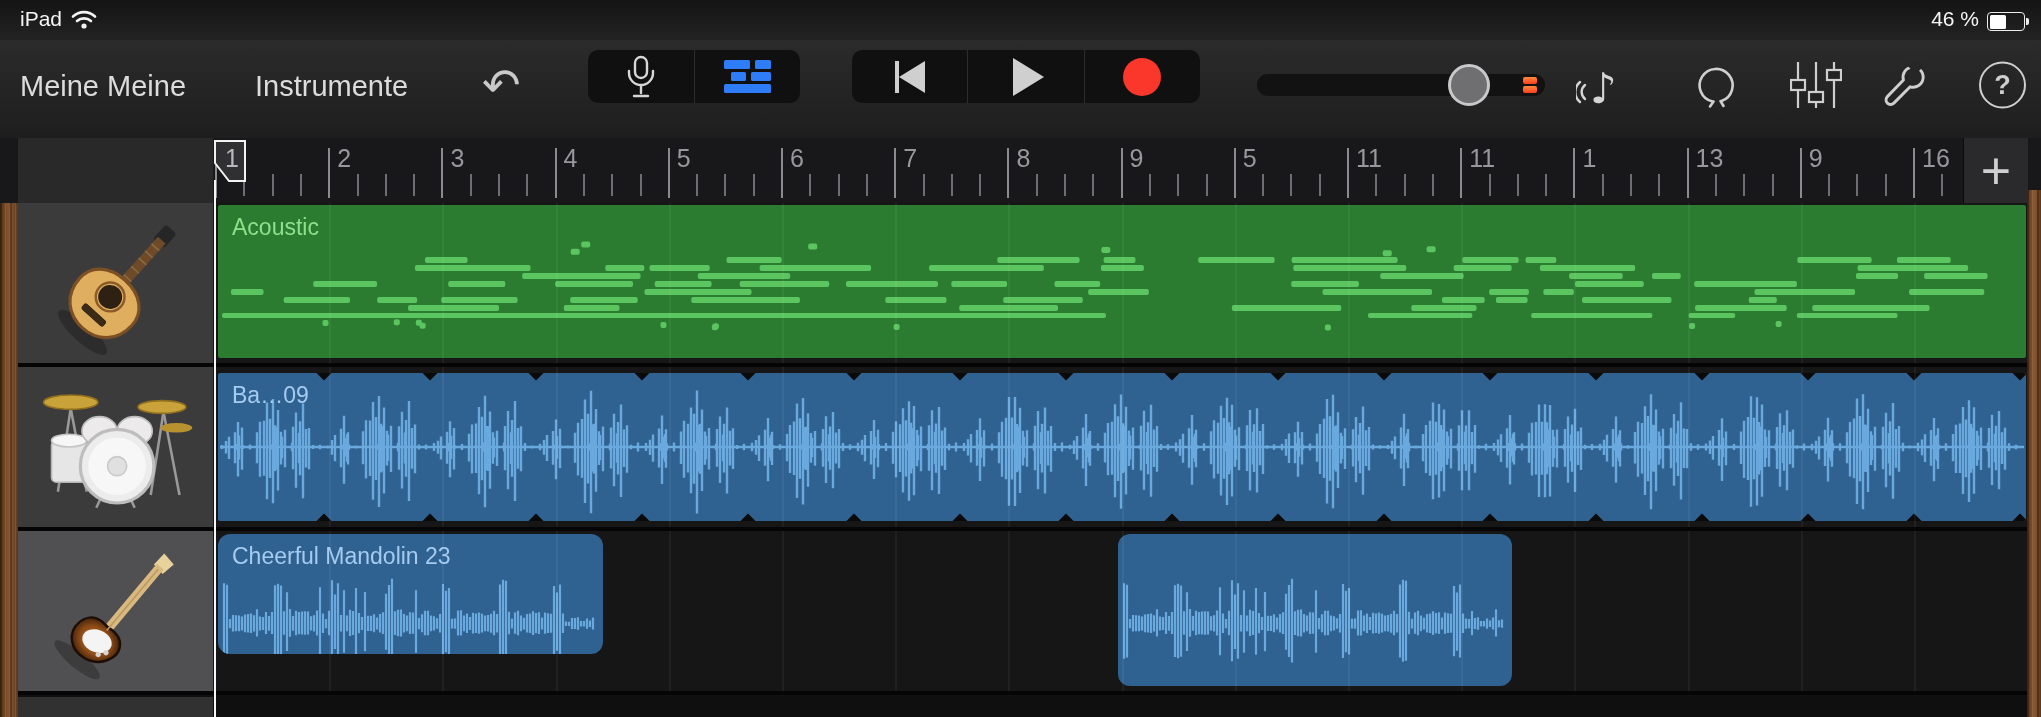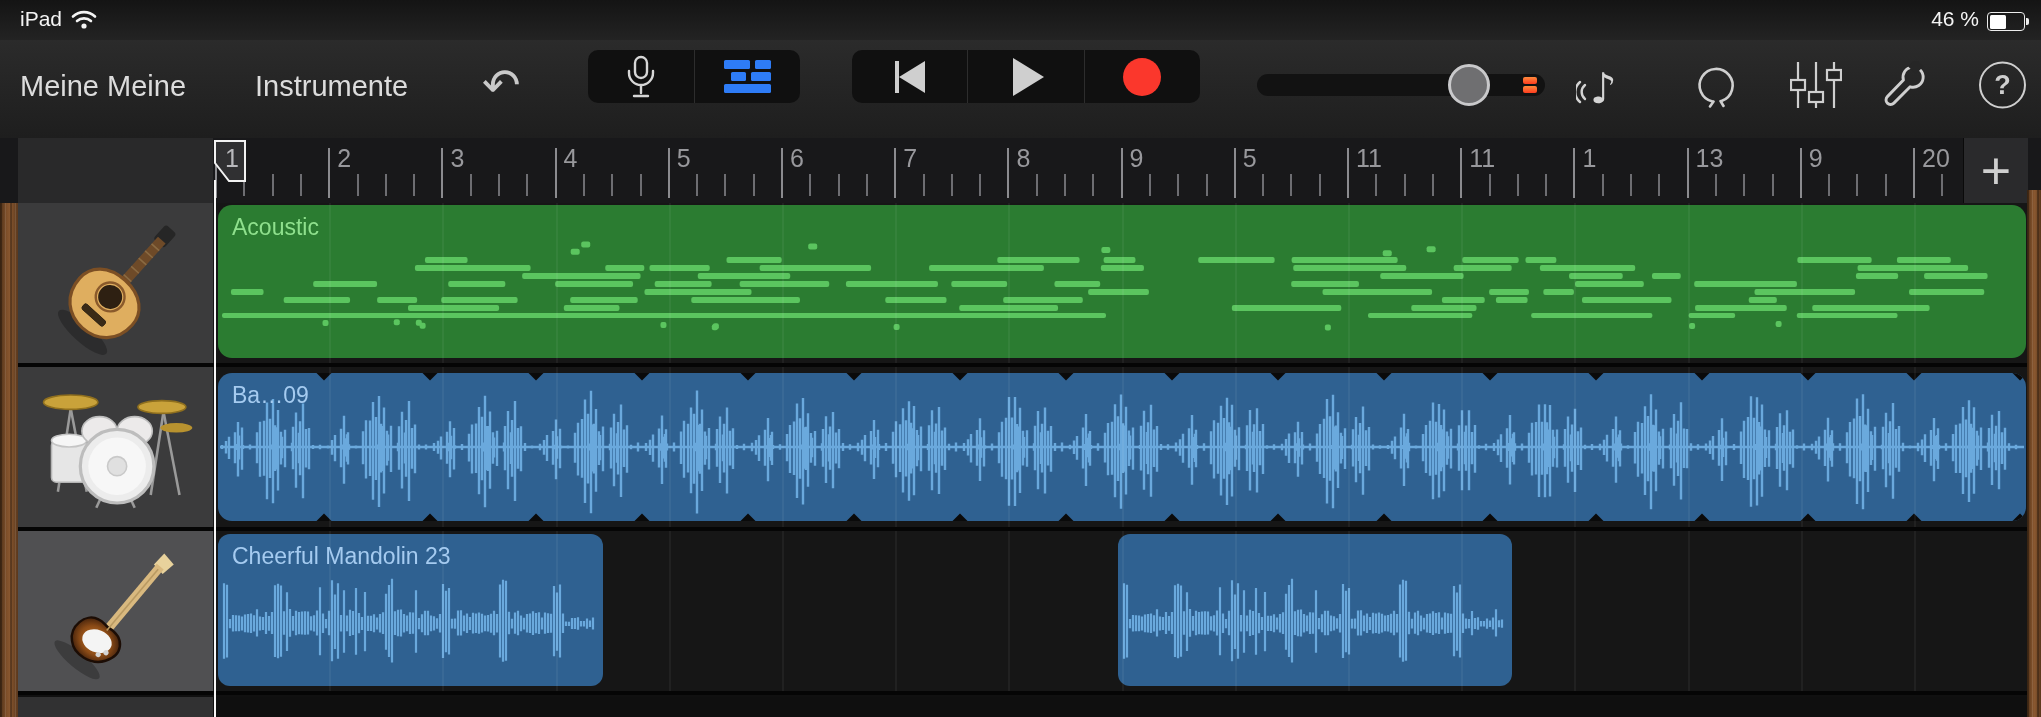--- a/index.html
+++ b/index.html
@@ -68,21 +68,21 @@
      linear-gradient(90deg,#4e3119,#7c4e29 35%,#8a5830 55%,#5a381d);}
   #wood-left{left:0;top:0;width:18px;height:514px;}
   #wood-right{left:2027px;top:-13px;width:14px;height:527px;}
 
   .thead{left:18px;width:195px;background:#3b3b3c;}
   .thead.sel{background:#505052;}
   .lane{left:213px;width:1814px;background:#161616;overflow:hidden;}
   .rowsep{left:18px;width:2009px;height:4px;background:#050505;}
   .gridline{position:absolute;top:0;bottom:0;width:2px;background:rgba(255,255,255,.05);}
 
-  .region{position:absolute;border-radius:14px;overflow:hidden;}
+  .region{position:absolute;border-radius:2px;overflow:hidden;}
   .region .rlabel{position:absolute;left:14px;top:9px;font-size:23px;z-index:3;}
   .region.green{background:#2b7c31;}
   .region.green .rlabel{color:#8fe08d;}
   .region.blue{background:#2f6191;}
   .region.blue .rlabel{color:#a5cbf0;}
   .notch{position:absolute;width:12px;height:12px;background:#0a0a0a;transform:rotate(45deg);}
 
   #playhead-line{left:214px;top:180px;width:2px;height:537px;background:#f7f7f7;z-index:9;}
   #playhead-flag{left:214px;top:140px;z-index:10;}
 
@@ -267,21 +267,21 @@
       <div class="bar-num" style="left: 1695.6px;">13</div>
       <div class="sub-tick" style="left: 1714.9px;"></div>
       <div class="sub-tick" style="left: 1743.2px;"></div>
       <div class="sub-tick" style="left: 1771.5px;"></div>
       <div class="bar-tick" style="left: 1799.8px;"></div>
       <div class="bar-num" style="left: 1808.8px;">9</div>
       <div class="sub-tick" style="left: 1828.1px;"></div>
       <div class="sub-tick" style="left: 1856.4px;"></div>
       <div class="sub-tick" style="left: 1884.7px;"></div>
       <div class="bar-tick" style="left: 1913px;"></div>
-      <div class="bar-num" style="left: 1922px;">20</div>
+      <div class="bar-num" style="left: 1922px;">16</div>
       <div class="sub-tick" style="left: 1941.3px;"></div>
       <div class="sub-tick" style="left: 1969.6px;"></div>
       <div class="sub-tick" style="left: 1997.9px;"></div>
       <div class="sub-tick" style="left: 1941.3px;"></div>
     </div>
   <div class="abs" id="add-btn">
     <span>+</span>
   </div>
 </div>
 
@@ -520,21 +520,21 @@
       <div class="gridline" style="left: 1135px;"></div>
       <div class="gridline" style="left: 1248.2px;"></div>
       <div class="gridline" style="left: 1361.4px;"></div>
       <div class="gridline" style="left: 1474.6px;"></div>
       <div class="gridline" style="left: 1587.8px;"></div>
       <div class="gridline" style="left: 1701px;"></div>
     </div>
   <div class="abs rowsep" style="top:324px;"></div>
 
   <div class="abs lane" id="lane3" style="top:328px;height:160px;">
-    <div class="region blue" id="region-mand1" style="left:5px;top:3px;width:385px;height:152px;border-radius:12px;">
+    <div class="region blue" id="region-mand1" style="left:5px;top:3px;width:385px;height:120px;border-radius:12px;">
       <span class="rlabel">Cheerful Mandolin 23</span>
     <svg width="385" height="152" style="position: absolute; left: 0px; top: 0px;">
           <path d="M6 49.127823158632964 V124.74135031516198 M9 50.65196251356974 V123.44583186346571 M12 84.8864915361628 V94.34648219426163 M15 81.03421496693045 V97.62091727810912 M18 81.3380804960616 V97.36263157834765 M21 81.61142311990261 V97.13029034808278 M24 82.4695034045726 V96.40092210611328 M27 80.41833518305793 V98.14441509440076 M30 80.08228850318119 V98.43005477229599 M33 79.43185663316399 V98.98292186181061 M36 81.19128507794812 V97.4874076837441 M39 75.28631343040615 V102.50663358415477 M42 82.39095065742731 V96.46769194118679 M45 82.90401548845693 V96.0315868348116 M48 78.11809593811631 V100.09961845260113 M51 82.02387221623212 V96.7797086162027 M54 78.09267876669765 V100.121223048307 M57 51.27810313506052 V122.91361233519856 M60 49.66508190846071 V124.2846803778084 M63 51.53155917907134 V122.69817469778937 M66 77.31655541108921 V100.78092790057417 M69 58.368045893032104 V116.88716099092271 M72 75.0992489582859 V102.66563838545699 M75 82.03482327051461 V96.77040022006258 M78 76.79086270509288 V101.22776670067105 M81 78.00433103227988 V100.1963186225621 M84 77.56209598388523 V100.57221841369756 M87 77.32206415385008 V100.77624546922743 M90 77.58983387844637 V100.54864120332059 M93 82.24696943536401 V96.5900759799406 M96 81.25647927634418 V97.43199261510745 M99 76.51449857279658 V101.4626762131229 M102 53.29125946480781 V121.20242945491336 M105 79.424661048688 V98.9890381086152 M108 84.893566200044 V94.3404687299626 M111 76.6777643468231 V101.32390030520037 M114 46.146913344506174 V127.27512365716976 M117 60.56384334852919 V115.02073315375019 M120 49.14804148953408 V124.72416473389603 M123 81.04312744224444 V97.61334167409223 M126 56.25128623843193 V118.68640669733286 M129 81.38252957956865 V97.32484985736664 M132 75.82491020672023 V102.0488263242878 M135 77.01459293020889 V101.03759600932244 M138 53.956634365487844 V120.63686078933533 M141 78.98294118931517 V99.3644999890821 M144 83.01009639399126 V95.94141806510743 M147 57.90595232974738 V117.27994051971473 M150 81.82795953936875 V96.94623439153656 M153 81.6699395282194 V97.08055140101351 M156 80.18878882052377 V98.3395295025548 M159 83.47387403948233 V95.54720706644002 M162 79.99939613742754 V98.50051328318659 M165 78.26317974831909 V99.97629721392877 M168 59.67051163688302 V115.78006510864944 M171 51.053532626479864 V123.10449726749212 M174 44.81880909251049 V128.40401227136607 M177 77.1541774761863 V100.91894914524164 M180 75.63198527088389 V102.2128125197487 M183 75.43680291390046 V102.3787175231846 M186 79.94182555703446 V98.5494482765207 M189 81.44412218593061 V97.27249614195898 M192 78.21662181522697 V100.01587145705707 M195 78.52861071703956 V99.75068089051638 M198 56.26742005441338 V118.67269295374862 M201 83.90892710769549 V95.17741195845883 M204 80.35244959173724 V98.20041784702335 M207 76.83914859546348 V101.18672369385604 M210 76.69008161872625 V101.31343062408268 M213 81.4951428771019 V97.22912855446339 M216 82.3457999737002 V96.50607002235483 M219 84.2692502727732 V94.87113726814277 M222 79.94866627501324 V98.54363366623875 M225 49.944032416678965 V124.04757244582288 M228 56.69244281668216 V118.31142360582017 M231 54.00453235534951 V120.59614749795291 M234 84.74168381653726 V94.46956875594333 M237 84.39265324734151 V94.76624473975971 M240 76.44051796291023 V101.5255597315263 M243 76.35043665766716 V101.60212884098291 M246 81.6145324986428 V97.12764737615362 M249 79.49673393042758 V98.92777615913656 M252 82.93179377214983 V96.00797529367264 M255 78.74169851653278 V99.56955626094714 M258 79.41381892887875 V98.99825391045306 M261 78.44978977926075 V99.81767868762836 M264 79.859940034803 V98.61905097041745 M267 81.48166956147179 V97.24058087274898 M270 81.04146862402558 V97.61475166957825 M273 79.77032016031444 V98.69522786373273 M276 76.68897799681872 V101.31436870270409 M279 79.90252138581127 V98.58285682206042 M282 50.45194684714079 V123.61584517993032 M285 45.632531045004725 V127.71234861174598 M288 46.84282871102914 V126.68359559562523 M291 77.8311409894377 V100.34353015897796 M294 84.84733593417332 V94.37976445595268 M297 78.4537547104992 V99.81430849607568 M300 76.64931473555043 V101.34808247478213 M303 81.57622089842334 V97.16021223634016 M306 83.66213387576863 V95.38718620559666 M309 79.95375673752278 V98.53930677310564 M312 79.48767983587459 V98.9354721395066 M315 77.14632384479046 V100.92562473192811 M318 78.98152246372774 V99.36570590583142 M321 78.20919741876423 V100.0221821940504 M324 83.41336222365499 V95.59864210989326 M327 78.46373180858791 V99.80582796270028 M330 79.29309096885845 V99.10087267647032 M333 79.71449892502278 V98.74267591373064 M336 51.93086002022028 V122.35876898281276 M339 58.47311311215162 V116.79785385467112 M342 50.452047135680914 V123.61575993467122 M345 79.515819135122 V98.9115537351463 M348 87.54189388174564 V92.0893902005162 M351 87.6964020752348 V91.95805823605042 M354 84.10834415070713 V95.00790747189895 M357 84.10493218386546 V95.01080764371436 M360 83.28857775544748 V95.70470890786964 M363 87.04481347720139 V92.51190854437883 M366 87.09354547667317 V92.4704863448278 M369 84.51554305432364 V94.6617884038249 M372 86.6023298719665 V92.88801960882847 M375 83.61230437096674 V95.42954128467827 " stroke="#6aa9dd" stroke-width="2.2" fill="none"></path>
         </svg>
       </div>
     <div class="region blue" id="region-mand2" style="left:905px;top:3px;width:394px;height:152px;border-radius:12px;">
     <svg width="394" height="152" style="position: absolute; left: 0px; top: 0px;">
           <path d="M6 49.127823158632964 V124.74135031516198 M9 50.65196251356974 V123.44583186346571 M12 84.8864915361628 V94.34648219426163 M15 81.03421496693045 V97.62091727810912 M18 81.3380804960616 V97.36263157834765 M21 81.61142311990261 V97.13029034808278 M24 82.4695034045726 V96.40092210611328 M27 80.41833518305793 V98.14441509440076 M30 80.08228850318119 V98.43005477229599 M33 79.43185663316399 V98.98292186181061 M36 81.19128507794812 V97.4874076837441 M39 75.28631343040615 V102.50663358415477 M42 82.39095065742731 V96.46769194118679 M45 82.90401548845693 V96.0315868348116 M48 78.11809593811631 V100.09961845260113 M51 82.02387221623212 V96.7797086162027 M54 78.09267876669765 V100.121223048307 M57 51.27810313506052 V122.91361233519856 M60 49.66508190846071 V124.2846803778084 M63 51.53155917907134 V122.69817469778937 M66 77.31655541108921 V100.78092790057417 M69 58.368045893032104 V116.88716099092271 M72 75.0992489582859 V102.66563838545699 M75 82.03482327051461 V96.77040022006258 M78 76.79086270509288 V101.22776670067105 M81 78.00433103227988 V100.1963186225621 M84 77.56209598388523 V100.57221841369756 M87 77.32206415385008 V100.77624546922743 M90 77.58983387844637 V100.54864120332059 M93 82.24696943536401 V96.5900759799406 M96 81.25647927634418 V97.43199261510745 M99 76.51449857279658 V101.4626762131229 M102 53.29125946480781 V121.20242945491336 M105 79.424661048688 V98.9890381086152 M108 84.893566200044 V94.3404687299626 M111 76.6777643468231 V101.32390030520037 M114 46.146913344506174 V127.27512365716976 M117 60.56384334852919 V115.02073315375019 M120 49.14804148953408 V124.72416473389603 M123 81.04312744224444 V97.61334167409223 M126 56.25128623843193 V118.68640669733286 M129 81.38252957956865 V97.32484985736664 M132 75.82491020672023 V102.0488263242878 M135 77.01459293020889 V101.03759600932244 M138 53.956634365487844 V120.63686078933533 M141 78.98294118931517 V99.3644999890821 M144 83.01009639399126 V95.94141806510743 M147 57.90595232974738 V117.27994051971473 M150 81.82795953936875 V96.94623439153656 M153 81.6699395282194 V97.08055140101351 M156 80.18878882052377 V98.3395295025548 M159 83.47387403948233 V95.54720706644002 M162 79.99939613742754 V98.50051328318659 M165 78.26317974831909 V99.97629721392877 M168 59.67051163688302 V115.78006510864944 M171 51.053532626479864 V123.10449726749212 M174 44.81880909251049 V128.40401227136607 M177 77.1541774761863 V100.91894914524164 M180 75.63198527088389 V102.2128125197487 M183 75.43680291390046 V102.3787175231846 M186 79.94182555703446 V98.5494482765207 M189 81.44412218593061 V97.27249614195898 M192 78.21662181522697 V100.01587145705707 M195 78.52861071703956 V99.75068089051638 M198 56.26742005441338 V118.67269295374862 M201 83.90892710769549 V95.17741195845883 M204 80.35244959173724 V98.20041784702335 M207 76.83914859546348 V101.18672369385604 M210 76.69008161872625 V101.31343062408268 M213 81.4951428771019 V97.22912855446339 M216 82.3457999737002 V96.50607002235483 M219 84.2692502727732 V94.87113726814277 M222 79.94866627501324 V98.54363366623875 M225 49.944032416678965 V124.04757244582288 M228 56.69244281668216 V118.31142360582017 M231 54.00453235534951 V120.59614749795291 M234 84.74168381653726 V94.46956875594333 M237 84.39265324734151 V94.76624473975971 M240 76.44051796291023 V101.5255597315263 M243 76.35043665766716 V101.60212884098291 M246 81.6145324986428 V97.12764737615362 M249 79.49673393042758 V98.92777615913656 M252 82.93179377214983 V96.00797529367264 M255 78.74169851653278 V99.56955626094714 M258 79.41381892887875 V98.99825391045306 M261 78.44978977926075 V99.81767868762836 M264 79.859940034803 V98.61905097041745 M267 81.48166956147179 V97.24058087274898 M270 81.04146862402558 V97.61475166957825 M273 79.77032016031444 V98.69522786373273 M276 76.68897799681872 V101.31436870270409 M279 79.90252138581127 V98.58285682206042 M282 50.45194684714079 V123.61584517993032 M285 45.632531045004725 V127.71234861174598 M288 46.84282871102914 V126.68359559562523 M291 77.8311409894377 V100.34353015897796 M294 84.84733593417332 V94.37976445595268 M297 78.4537547104992 V99.81430849607568 M300 76.64931473555043 V101.34808247478213 M303 81.57622089842334 V97.16021223634016 M306 83.66213387576863 V95.38718620559666 M309 79.95375673752278 V98.53930677310564 M312 79.48767983587459 V98.9354721395066 M315 77.14632384479046 V100.92562473192811 M318 78.98152246372774 V99.36570590583142 M321 78.20919741876423 V100.0221821940504 M324 83.41336222365499 V95.59864210989326 M327 78.46373180858791 V99.80582796270028 M330 79.29309096885845 V99.10087267647032 M333 79.71449892502278 V98.74267591373064 M336 51.93086002022028 V122.35876898281276 M339 58.47311311215162 V116.79785385467112 M342 50.452047135680914 V123.61575993467122 M345 79.515819135122 V98.9115537351463 M348 84.53754195943475 V94.64308933448046 M351 84.88089350052178 V94.35124052455649 M354 76.90743144601583 V101.12868327088654 M357 84.10493218386546 V95.01080764371436 M360 83.28857775544748 V95.70470890786964 M363 87.04481347720139 V92.51190854437883 M366 87.09354547667317 V92.4704863448278 M369 84.51554305432364 V94.6617884038249 M372 86.6023298719665 V92.88801960882847 M375 83.61230437096674 V95.42954128467827 M378 75.30345244877972 V102.49206541853724 M381 86.25620412477292 V93.18222649394302 M384 85.60706521128304 V93.73399457040941 " stroke="#6aa9dd" stroke-width="2.2" fill="none"></path>
         </svg>
       </div>

